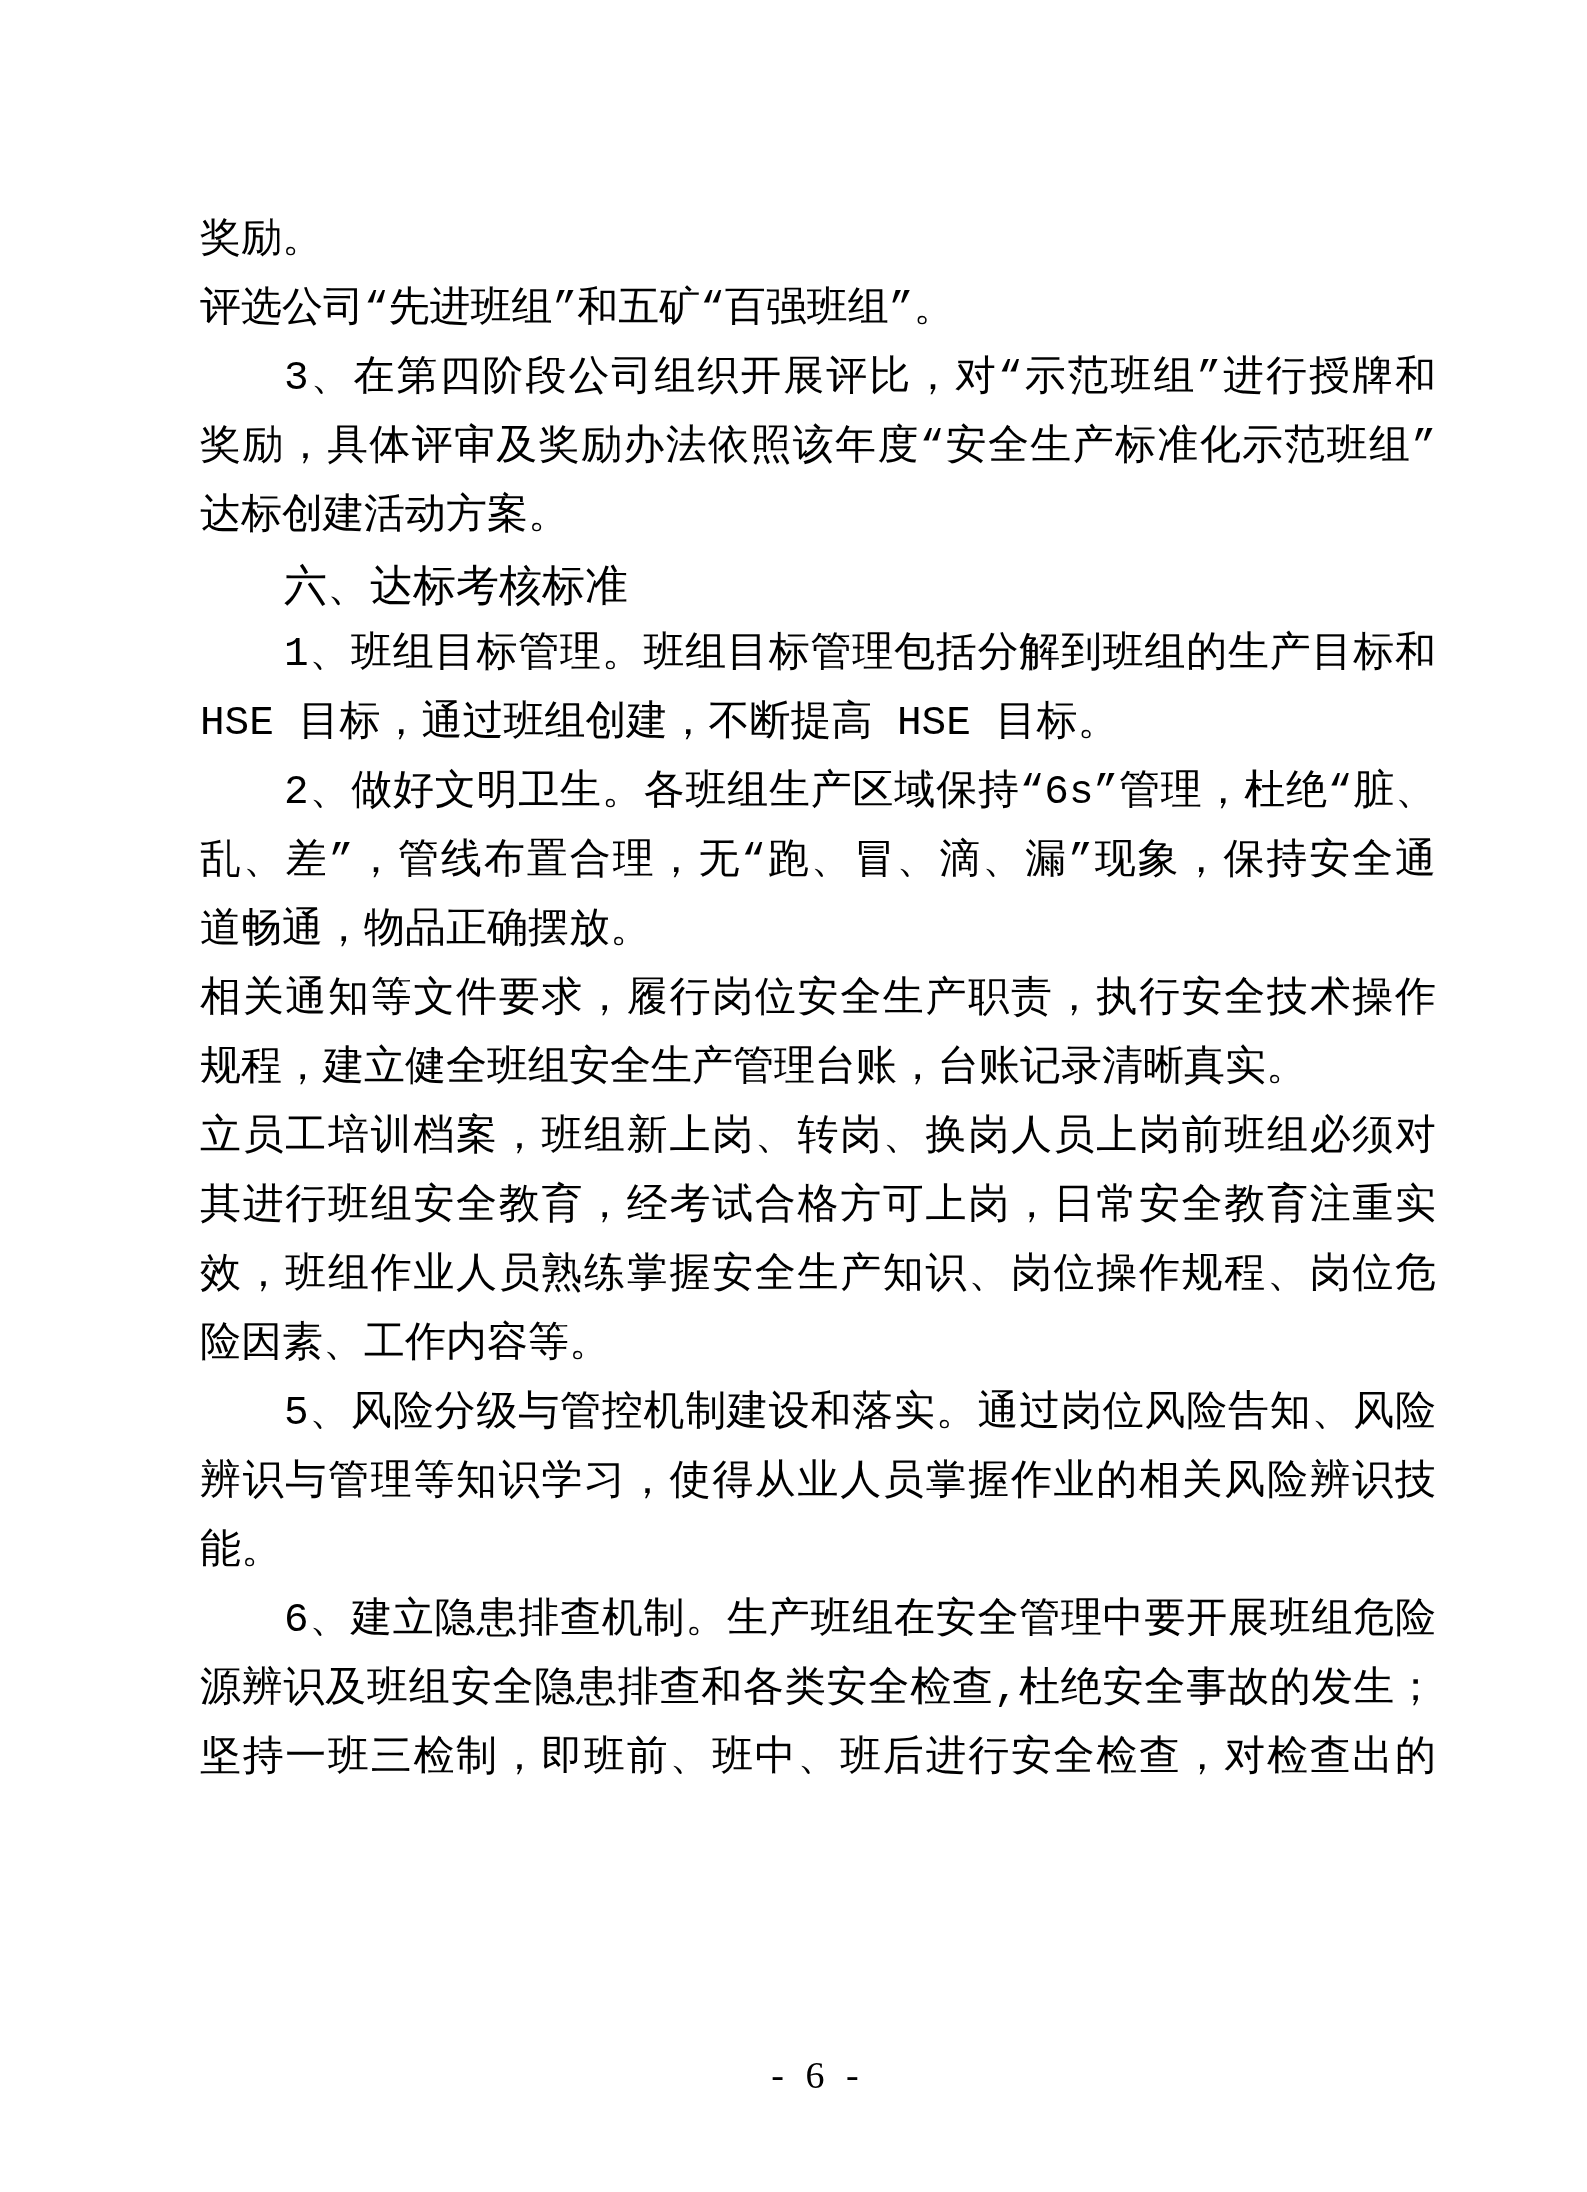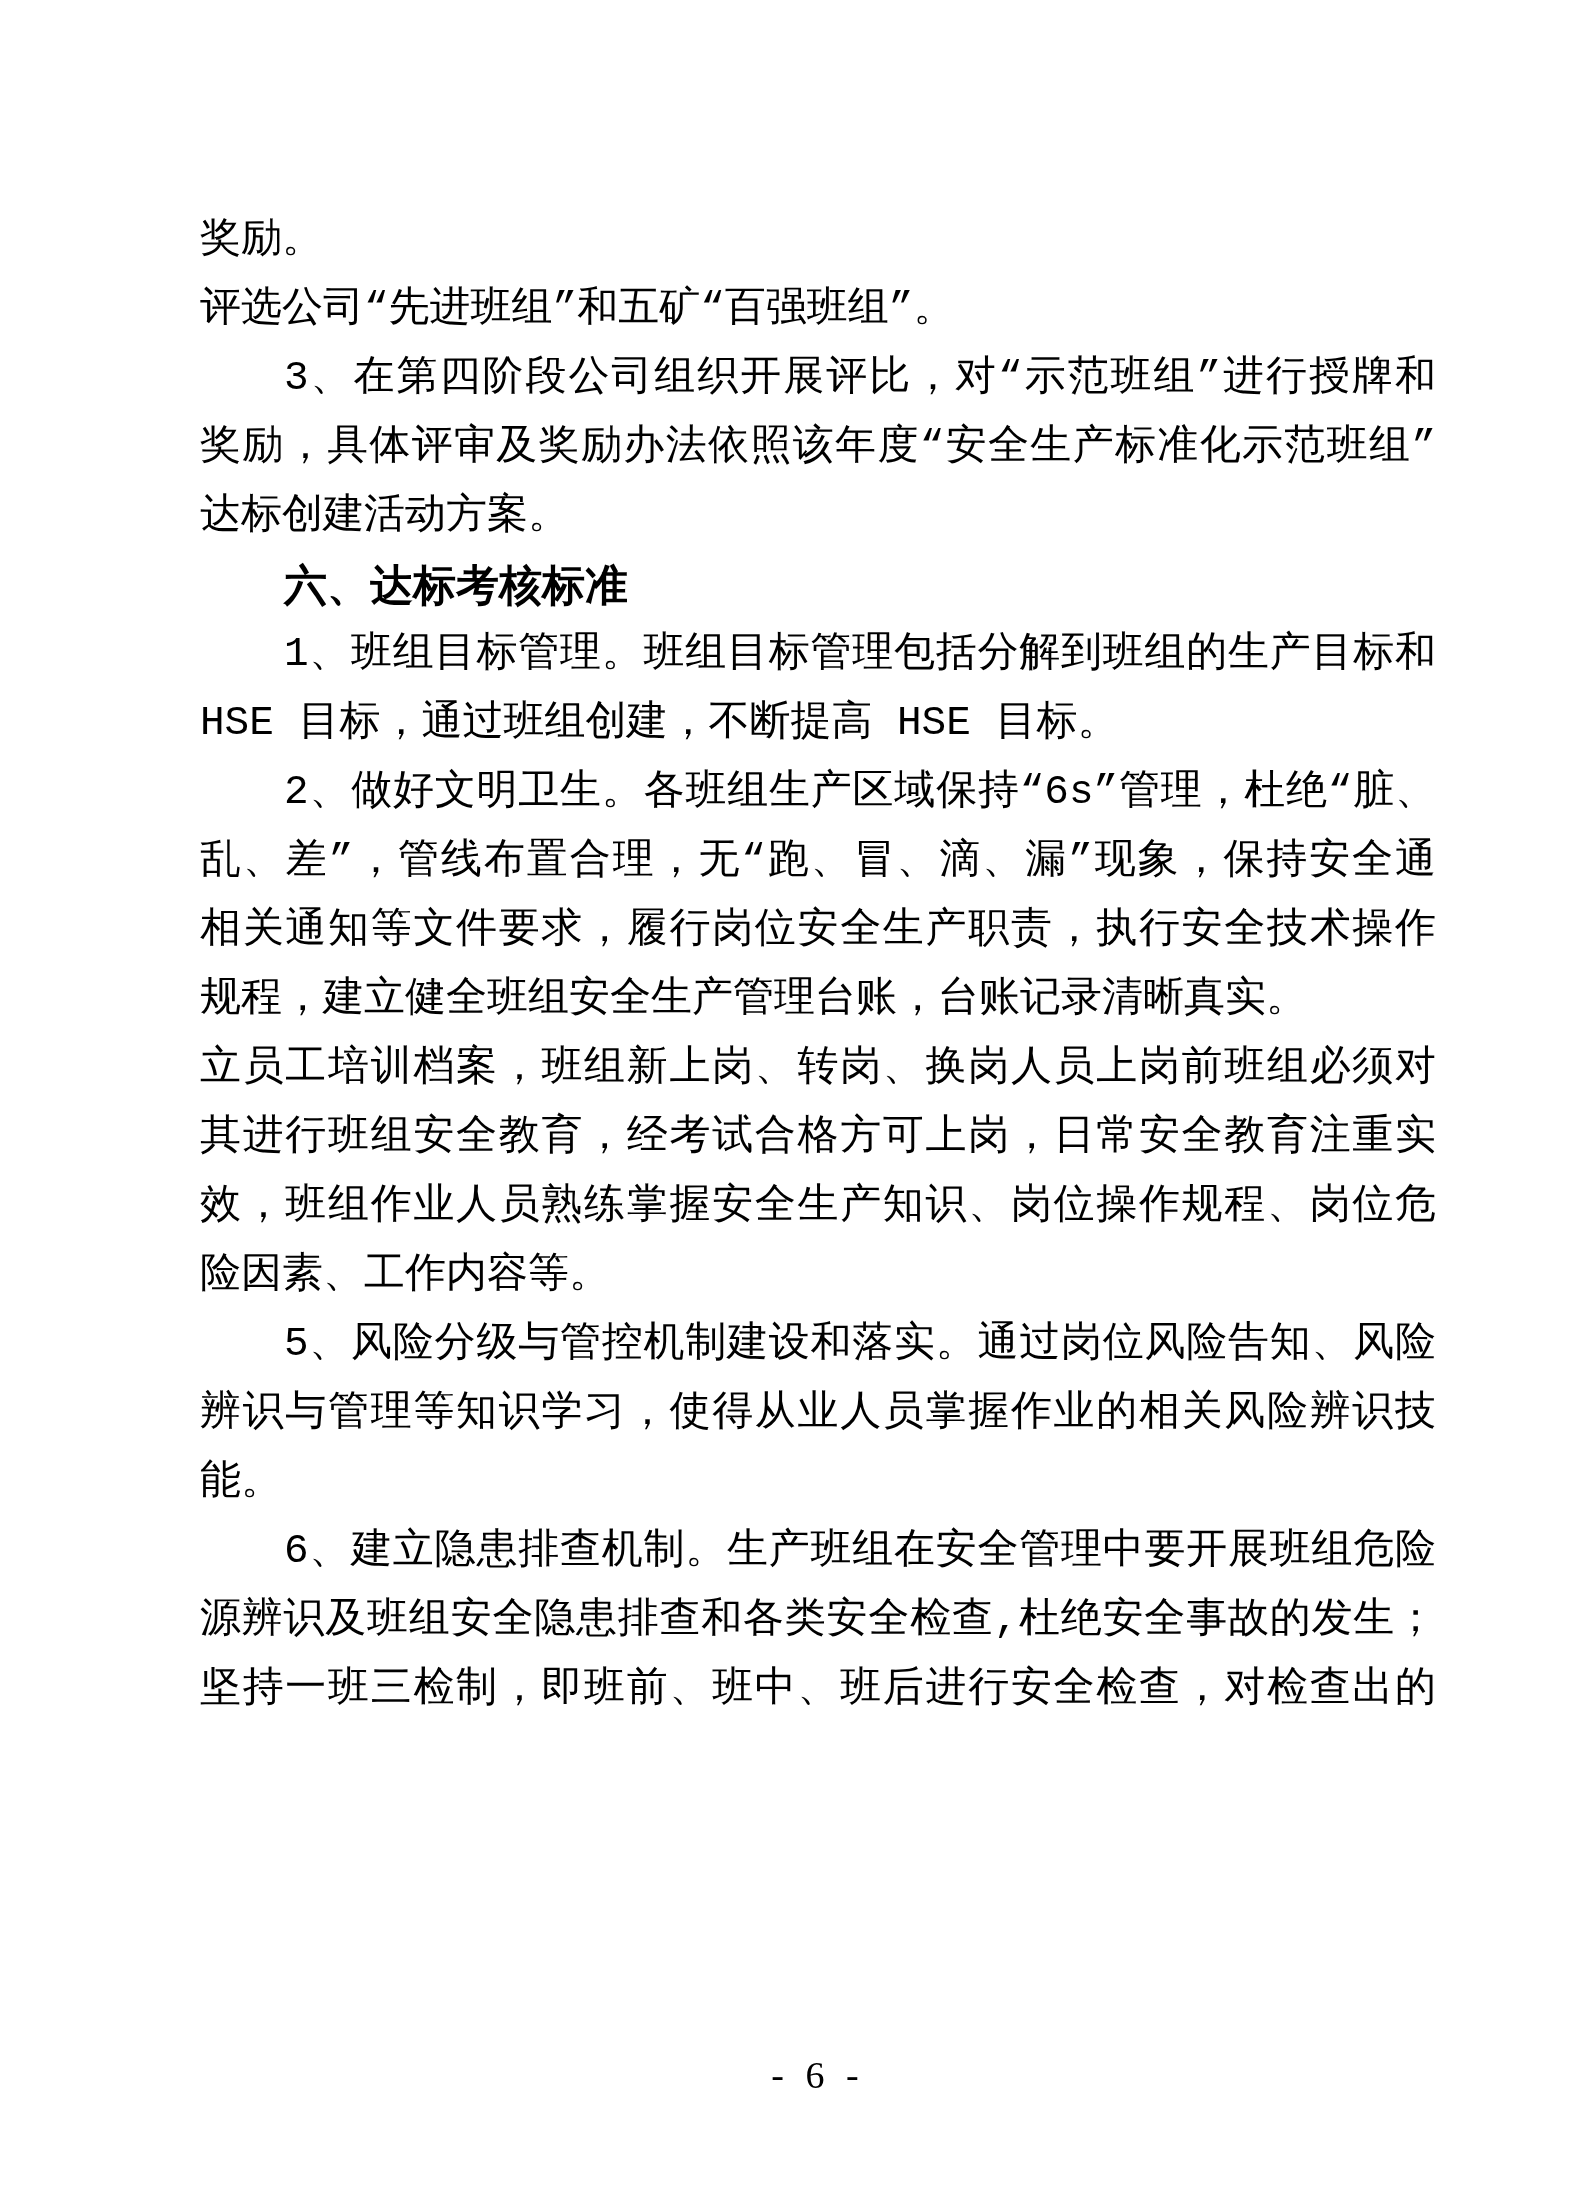--- a/index.html
+++ b/index.html
@@ -35,21 +35,21 @@
   }
   .line.last {
     text-align: left;
     text-align-last: left;
   }
   .line.indent {
     text-indent: 84px;
   }
   .line.heading {
     font-family: "Liberation Sans", "DejaVu Sans", sans-serif;
-    font-weight: 700;
+    font-weight: 400;
     font-size: 43px;
   }
   .footer {
     position: absolute;
     left: 200px;
     top: 2047px;
     width: 1236px;
     text-align: center;
     font-size: 38px;
     line-height: 56px;
@@ -64,20 +64,21 @@
     <div class="line last">奖励。</div>
     <div class="line last">评选公司“先进班组”和五矿“百强班组”。</div>
     <div class="line indent">3、在第四阶段公司组织开展评比，对“示范班组”进行授牌和</div>
     <div class="line">奖励，具体评审及奖励办法依照该年度“安全生产标准化示范班组”</div>
     <div class="line last">达标创建活动方案。</div>
     <div class="line heading indent last">六、达标考核标准</div>
     <div class="line indent">1、班组目标管理。班组目标管理包括分解到班组的生产目标和</div>
     <div class="line last">HSE 目标，通过班组创建，不断提高 HSE 目标。</div>
     <div class="line indent">2、做好文明卫生。各班组生产区域保持“6s”管理，杜绝“脏、</div>
     <div class="line">乱、差”，管线布置合理，无“跑、冒、滴、漏”现象，保持安全通</div>
+    <div class="line last">道畅通，物品正确摆放。</div>
     <div class="line">相关通知等文件要求，履行岗位安全生产职责，执行安全技术操作</div>
     <div class="line last">规程，建立健全班组安全生产管理台账，台账记录清晰真实。</div>
     <div class="line">立员工培训档案，班组新上岗、转岗、换岗人员上岗前班组必须对</div>
     <div class="line">其进行班组安全教育，经考试合格方可上岗，日常安全教育注重实</div>
     <div class="line">效，班组作业人员熟练掌握安全生产知识、岗位操作规程、岗位危</div>
     <div class="line last">险因素、工作内容等。</div>
     <div class="line indent">5、风险分级与管控机制建设和落实。通过岗位风险告知、风险</div>
     <div class="line">辨识与管理等知识学习，使得从业人员掌握作业的相关风险辨识技</div>
     <div class="line last">能。</div>
     <div class="line indent">6、建立隐患排查机制。生产班组在安全管理中要开展班组危险</div>

